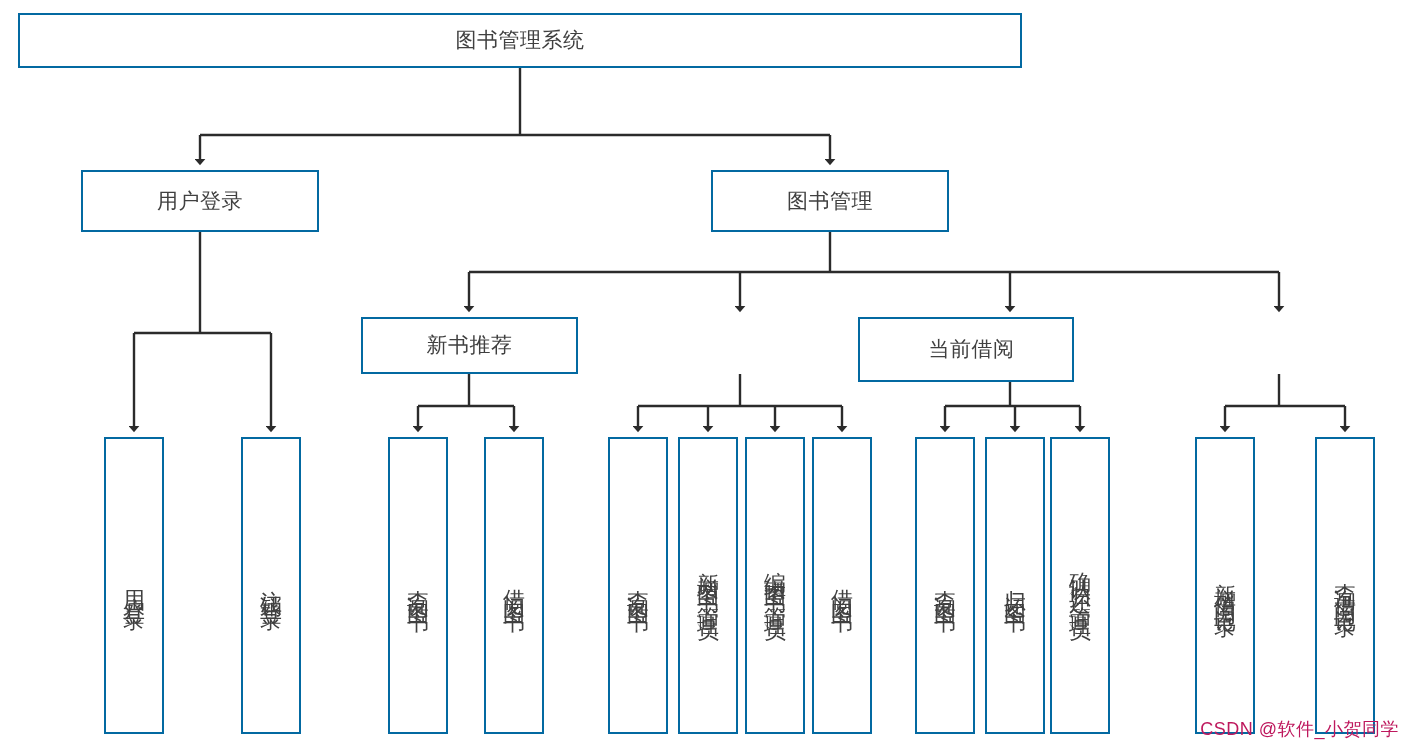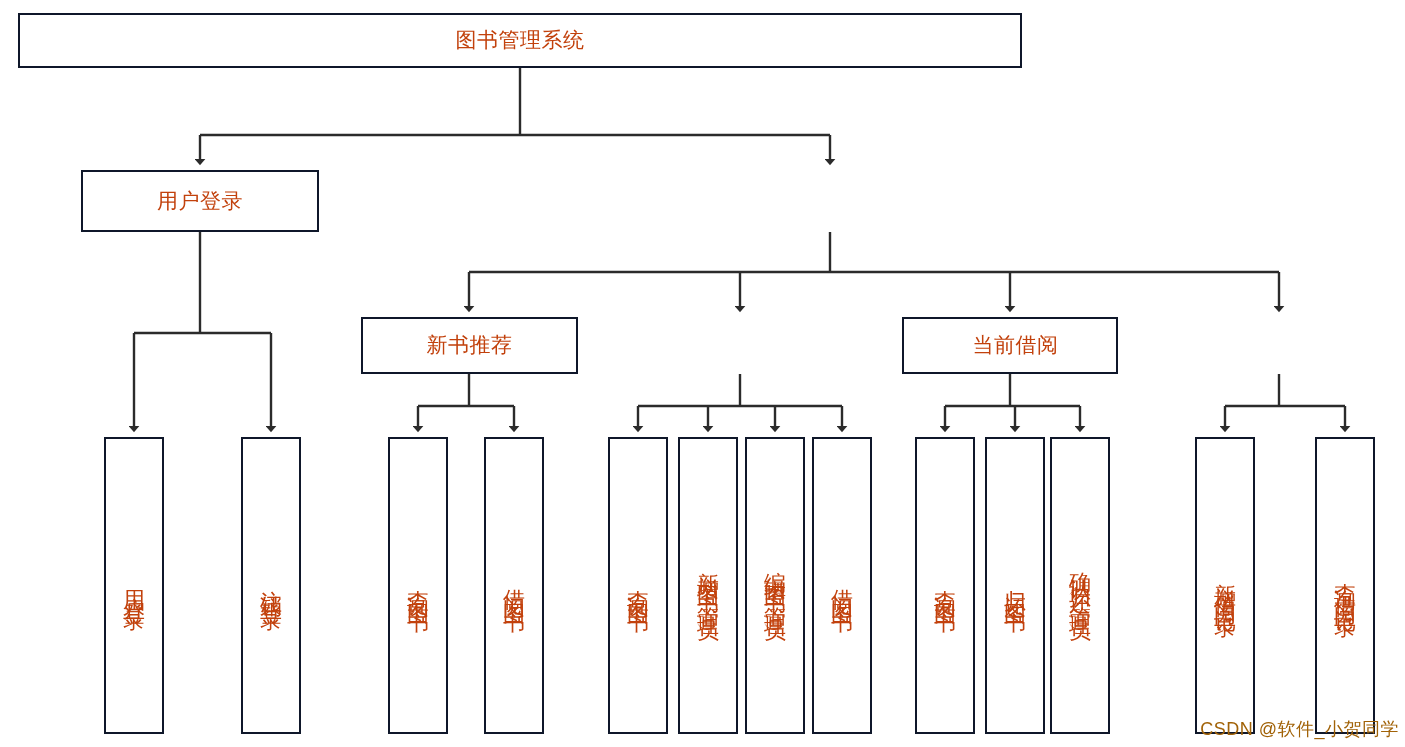--- a/index.html
+++ b/index.html
@@ -23,26 +23,26 @@
     position: absolute;
     left: 0;
     top: 0;
     width: 1405px;
     height: 747px;
     pointer-events: none;
   }
   .node {
     position: absolute;
     box-sizing: border-box;
-    border: 2px solid #0f172a;
+    border: 2px solid #0369a1;
     background: #ffffff;
     display: flex;
     align-items: center;
     justify-content: center;
-    color: #c2410c;
+    color: #404040;
     line-height: 1.18;
   }
   .node .label {
     display: block;
     text-align: center;
     white-space: pre;
   }
   .node.horiz .label {
     font-size: 21px;
     letter-spacing: 0.5px;
@@ -61,21 +61,21 @@
     letter-spacing: 7px;
     line-height: 1;
     white-space: normal;
     max-height: 272px;
   }
   .watermark {
     position: absolute;
     right: 6px;
     bottom: 6px;
     font-size: 18px;
-    color: #a16207;
+    color: #be185d;
     letter-spacing: 0.5px;
     white-space: nowrap;
     font-family: "Liberation Sans", "DejaVu Sans", sans-serif;
   }
 </style>
 </head>
 <body>
 
 <div id="diagram-root">
 
@@ -127,25 +127,28 @@
     <path d="M1345,406 L1345,429" stroke="#2b2b2b" stroke-width="2.4" fill="none" marker-end="url(#arrowhead)"></path>
   </svg>
 
   <div class="node root horiz" style="left:18px; top:13px; width:1004px; height:55px;">
     <span class="label">图书管理系统</span>
   </div>
 
   <div class="node horiz" style="left:81px; top:170px; width:238px; height:62px;">
     <span class="label">用户登录</span>
   </div>
+  <div class="node horiz" style="left:711px; top:170px; width:238px; height:62px;">
+    <span class="label">图书管理</span>
+  </div>
 
   <div class="node horiz" style="left:361px; top:317px; width:217px; height:57px;">
     <span class="label">新书推荐</span>
   </div>
-  <div class="node horiz" style="left:902px; top:317px; width:216px; height:57px;padding-left:11px;">
+  <div class="node horiz" style="left:858px; top:317px; width:216px; height:65px;padding-left:11px;">
     <span class="label">当前借阅</span>
   </div>
 
   <div class="node vert" style="left:104px; top:437px; width:60px; height:297px;">
     <span class="label">用户登录</span>
   </div>
   <div class="node vert" style="left:241px; top:437px; width:60px; height:297px;">
     <span class="label">注销登录</span>
   </div>
   <div class="node vert" style="left:388px; top:437px; width:60px; height:297px;">

